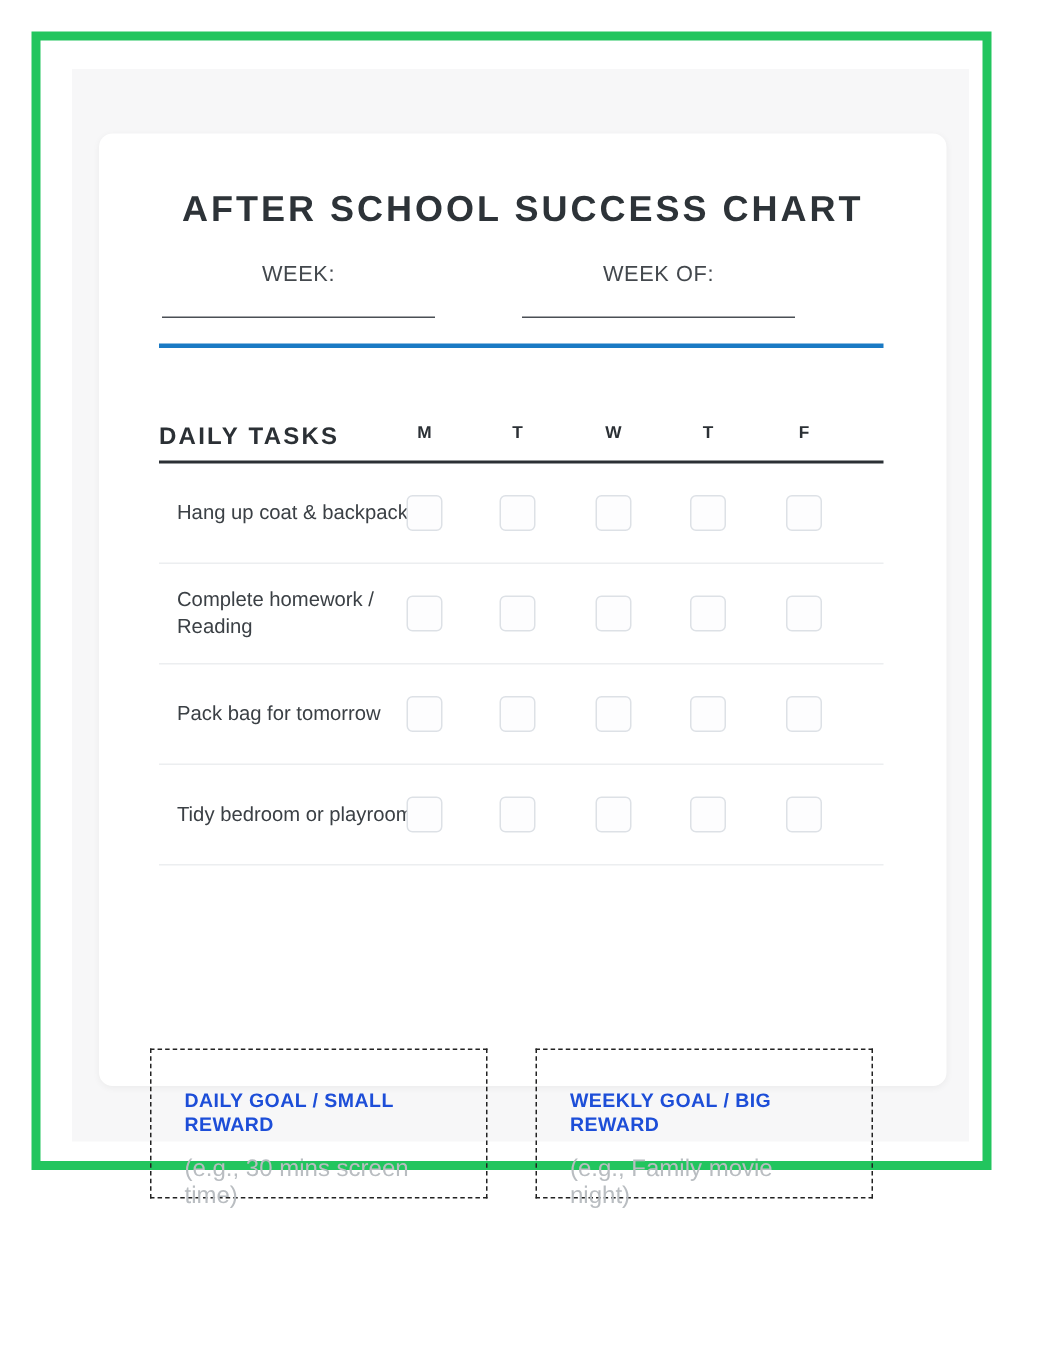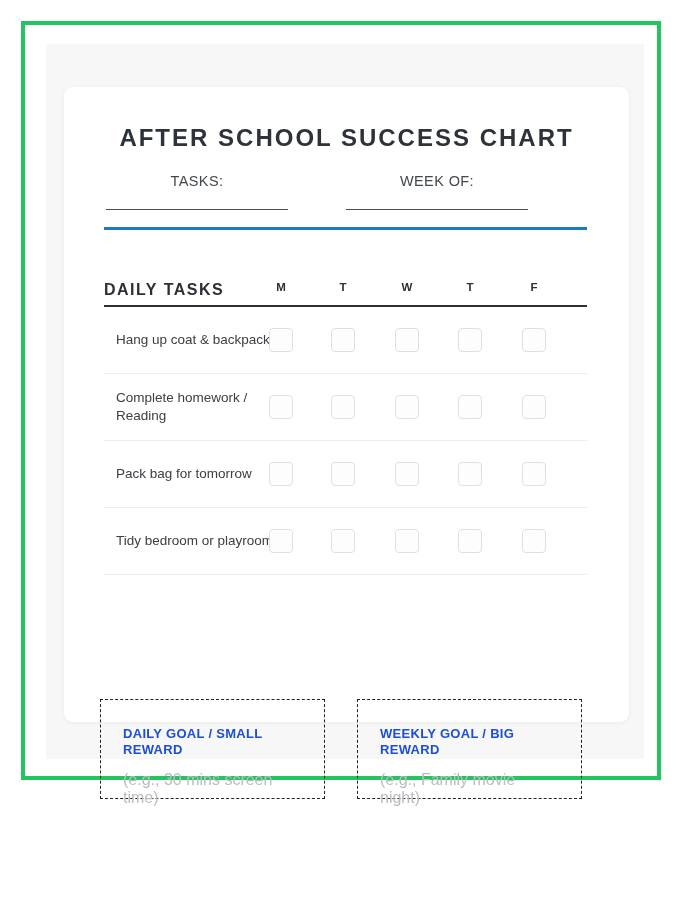--- a/index.html
+++ b/index.html
@@ -19,21 +19,21 @@
     overflow: hidden;
   }
 
   
   .page-frame {
     position: absolute;
     left: 21px;
     top: 21px;
     width: 640px;
     height: 759px;
-    border: 4px solid #22c55e;
+    border: 6px solid #22c55e;
     background: #ffffff;
   }
 
   
   .backdrop {
     position: absolute;
     left: 42px;
     top: 40px;
     width: 598px;
     height: 715px;
@@ -201,21 +201,21 @@
 
   <div class="page-frame">
     <div class="backdrop" style="left:21px; top:19px;"></div>
 
     <div class="card" style="left:39px; top:62px;">
 
       <div class="chart-title">AFTER SCHOOL SUCCESS CHART</div>
 
       <div class="field-row">
         <div class="field name">
-          <div class="field-label">TASKS:</div>
+          <div class="field-label">WEEK:</div>
           <div class="field-line"></div>
         </div>
         <div class="field week">
           <div class="field-label">WEEK OF:</div>
           <div class="field-line"></div>
         </div>
       </div>
 
       <div class="blue-rule"></div>
 

